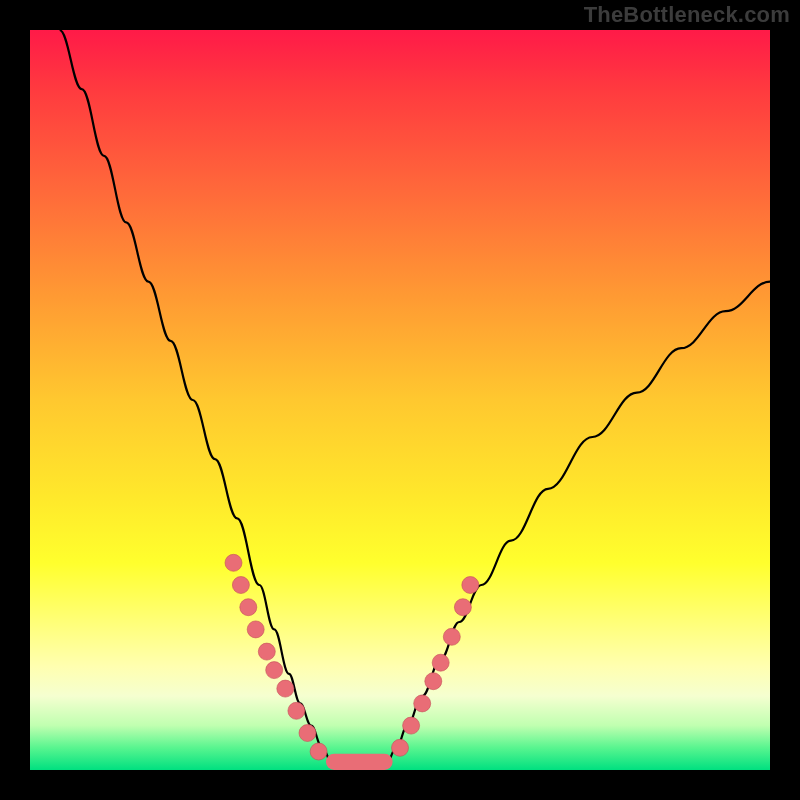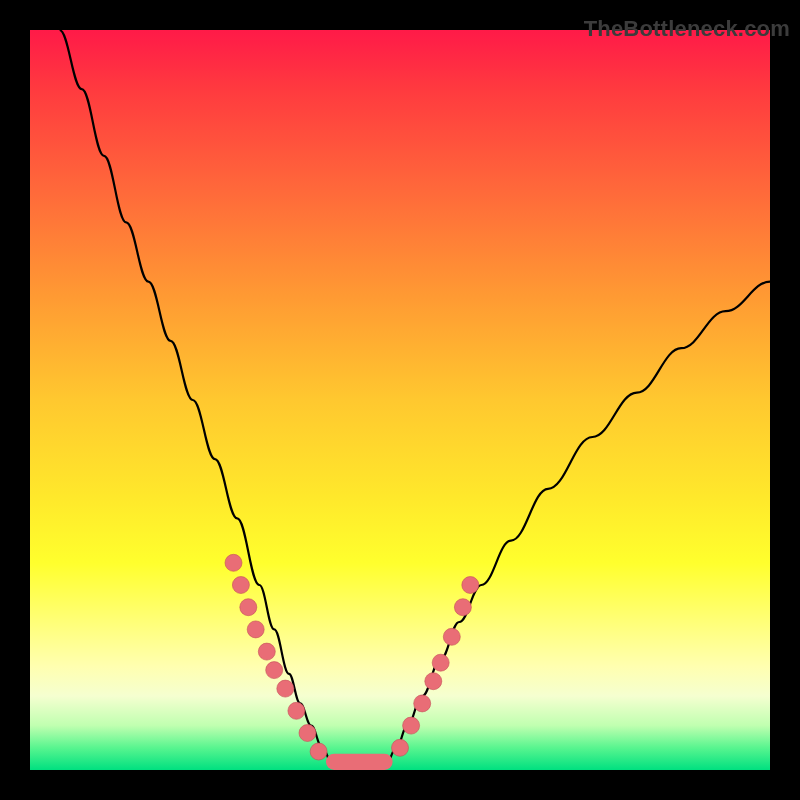--- a/index.html
+++ b/index.html
@@ -27,21 +27,21 @@
       #ffff2d 72%,
       #ffff78 80%,
       #ffffb0 86%,
       #f5ffd0 90%,
       #c0ffb0 94%,
       #58f58f 97%,
       #00e080 100%);
   }
   .watermark {
     position: absolute;
-    top: 16px;
+    top: 2px;
     right: 10px;
     color: #3c3c3c;
     font-size: 22px;
     font-weight: 600;
     letter-spacing: 0.2px;
     z-index: 50;
   }
   svg.plot {
     position: absolute;
     left: 0;

